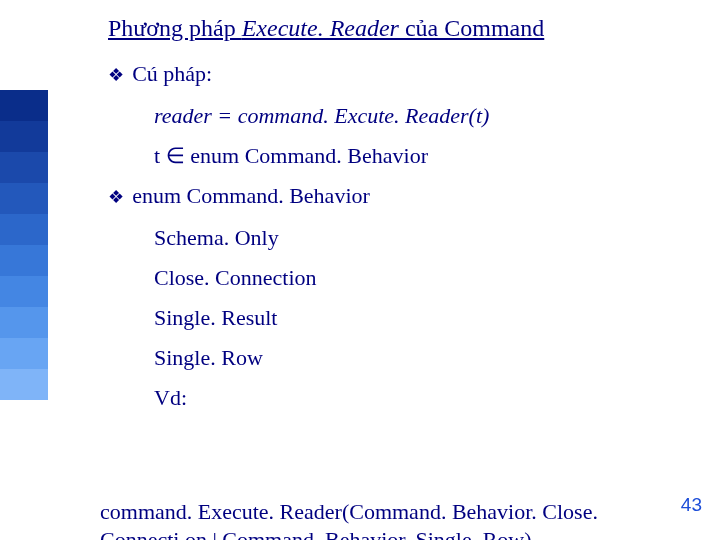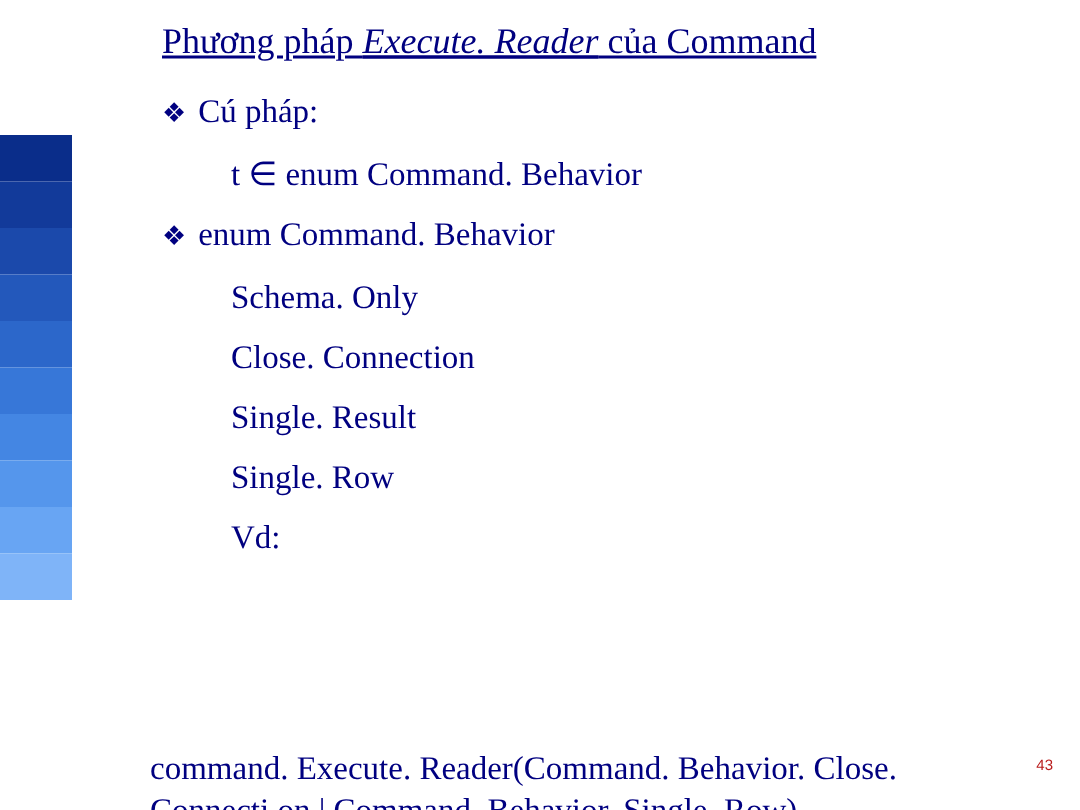--- a/index.html
+++ b/index.html
@@ -75,22 +75,22 @@
     left: 100px;
     top: 498px;
     width: 560px;
     font-size: 22px;
     line-height: 1.25;
   }
   .page-num {
     position: absolute;
     right: 18px;
     bottom: 24px;
-    font-size: 10px;
-    color: #b91c1c;
+    font-size: 19px;
+    color: #1d4ed8;
     font-family: Arial, sans-serif;
   }
 </style>
 </head>
 <body>
 
 <div class="slide">
 
   <div class="sidebar">
     <div class="sb-block" style="background:#0a2d8a"></div>
@@ -109,20 +109,21 @@
     <span>Phương pháp </span><span class="emph">Execute. Reader</span><span> của Command</span>
   </div>
 
   <div class="content">
 
     <div class="bullet-row">
       <span class="diamond">❖</span>
       <span>Cú pháp:</span>
     </div>
 
+    <div class="sub reader-line">reader = command. Excute. Reader(t)</div>
 
     <div class="sub">
       <span>t </span><span>∈</span><span> enum Command. Behavior</span>
     </div>
 
     <div class="bullet-row" style="margin-top:10px;">
       <span class="diamond">❖</span>
       <span>enum Command. Behavior</span>
     </div>
 

